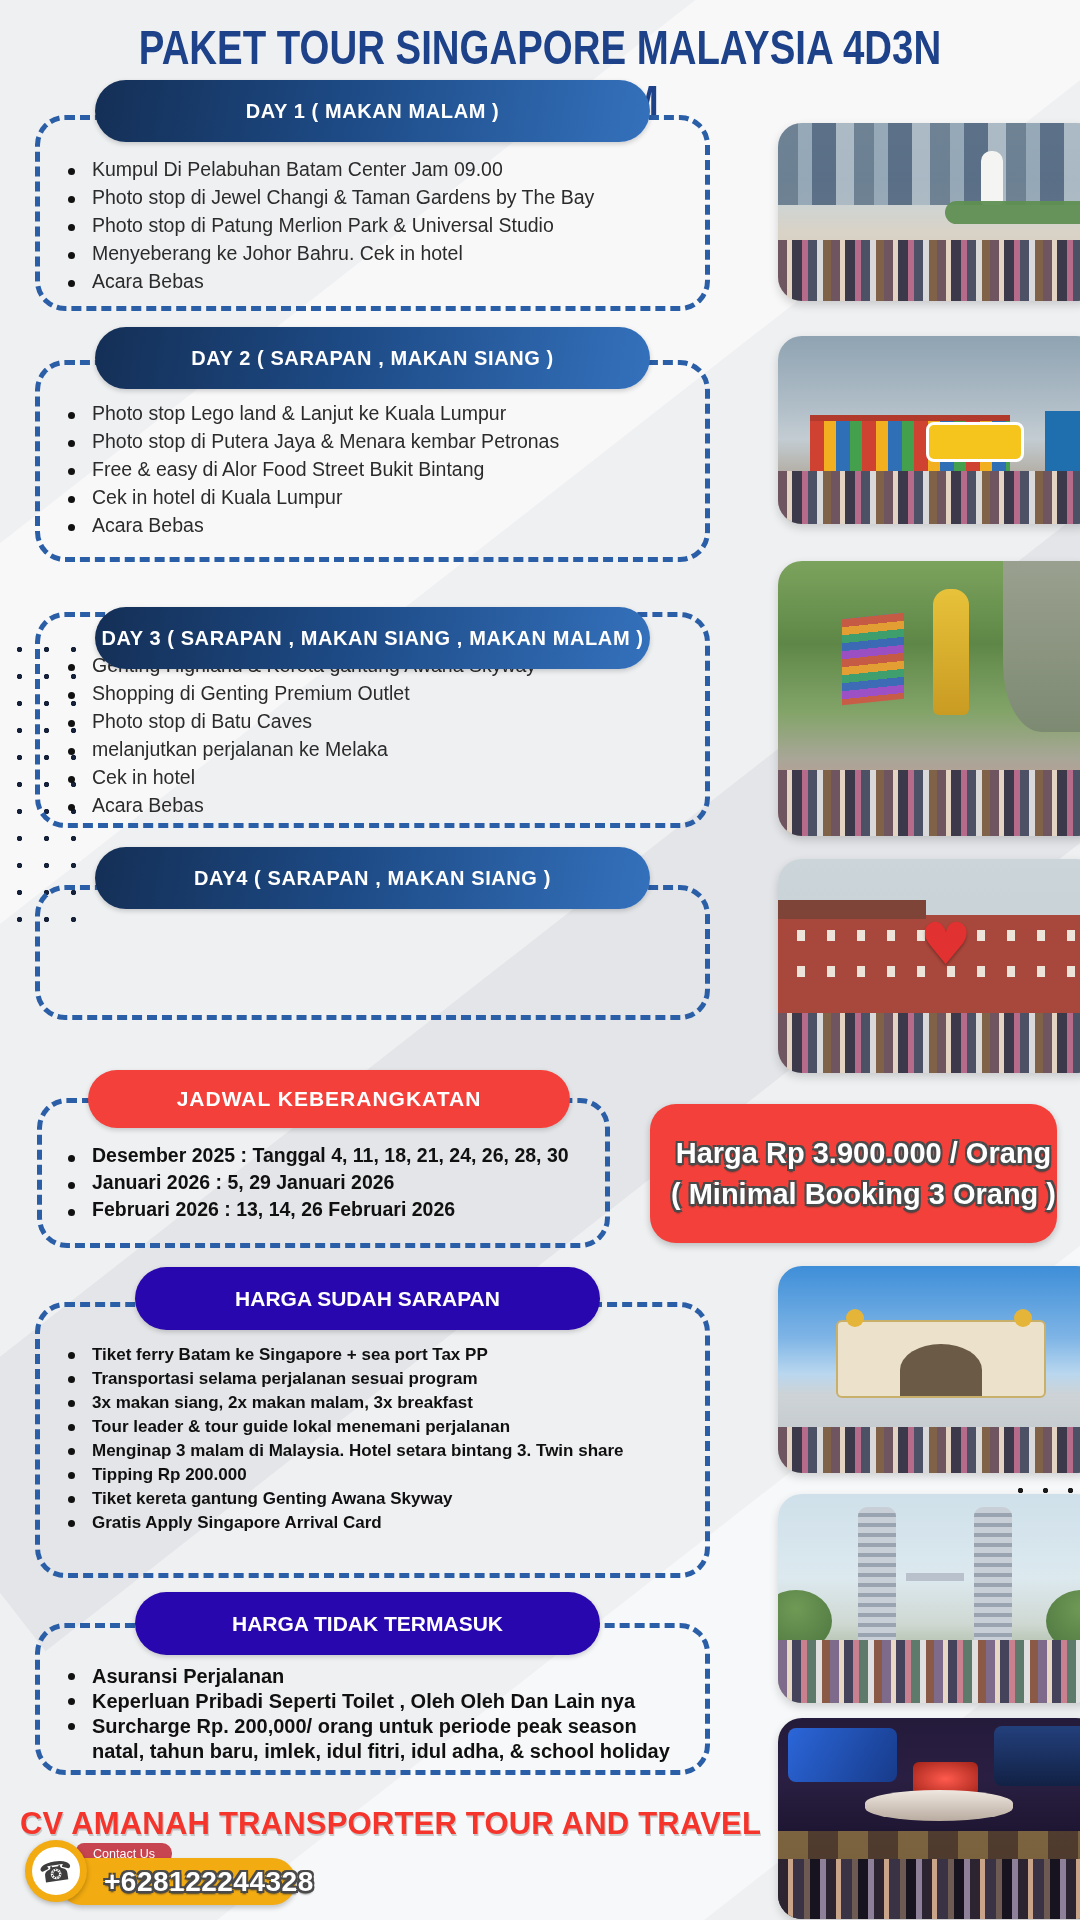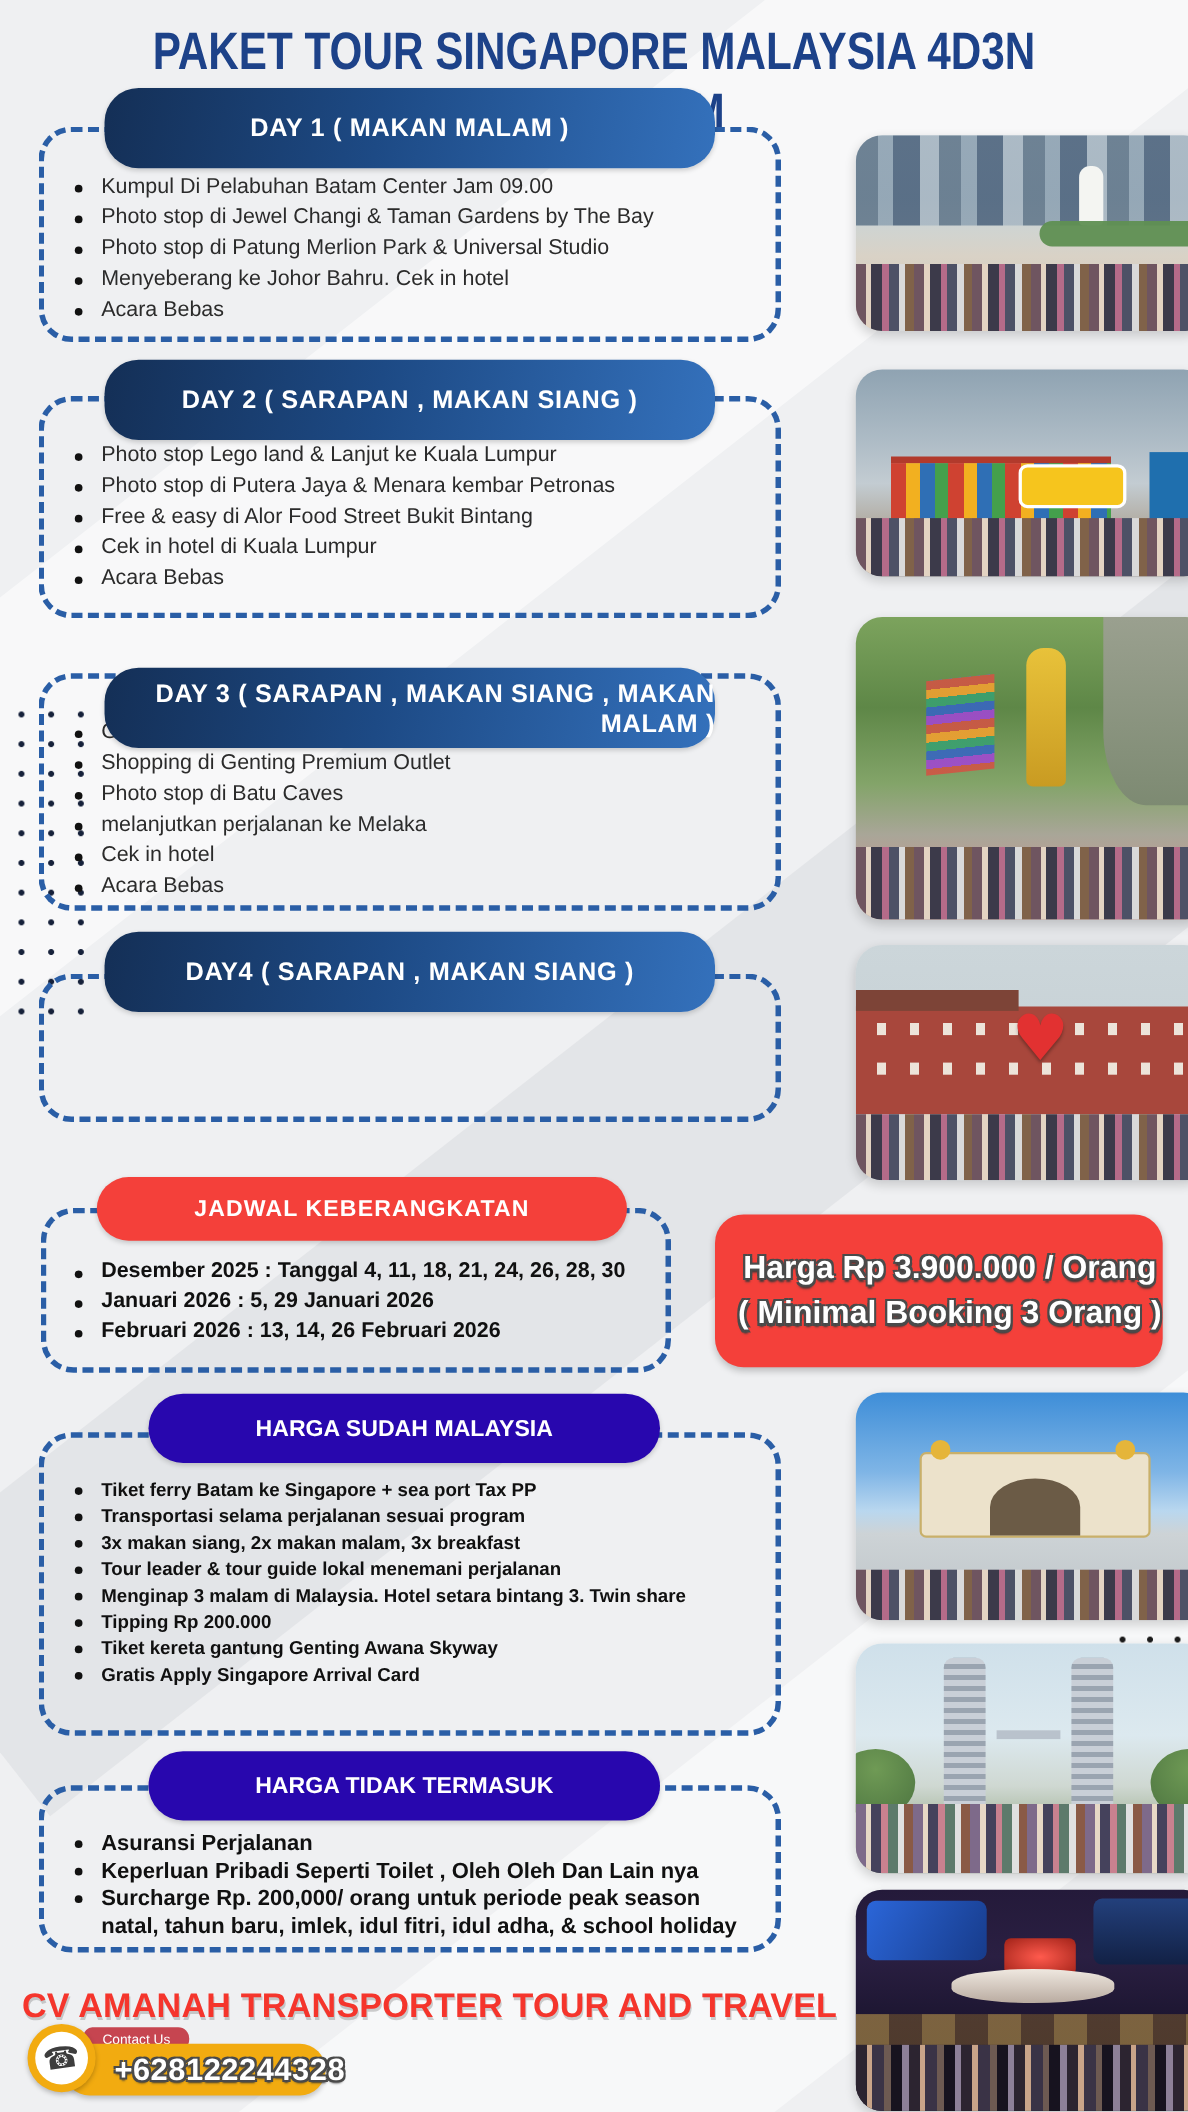--- a/index.html
+++ b/index.html
@@ -30,22 +30,22 @@
   #box2{top:360px;height:202px}
   #box3{top:612px;height:216px}
   #box4{top:885px;height:135px}
   #boxJ{left:37px;width:573px;top:1098px;height:150px}
   #boxI{top:1302px;height:276px}
   #boxE{top:1623px;height:152px}
 
   
   .pill{position:absolute;display:flex;align-items:center;justify-content:center;
         color:#fff;font-weight:700;z-index:3;box-shadow:0 2px 5px rgba(0,0,0,.18);}
-  .daypill{left:95px;width:555px;height:73px;border-radius:31px;font-size:23px;
-        letter-spacing:.6px;background:linear-gradient(100deg,#142f56 0%,#1d4a85 45%,#3471bc 100%);text-align:right;}
+  .daypill{left:95px;width:555px;height:62px;border-radius:31px;font-size:20px;
+        letter-spacing:.6px;background:linear-gradient(100deg,#142f56 0%,#1d4a85 45%,#3471bc 100%);}
   #pill1{top:80px}#pill2{top:327px}#pill3{top:607px}#pill4{top:847px}
   #pillJ{left:88px;width:482px;height:58px;top:1070px;border-radius:29px;
          background:#f4403a;font-size:21px;letter-spacing:1px;}
   #pillI{left:135px;width:465px;height:63px;top:1267px;border-radius:32px;
          background:#2807ae;font-size:21px;}
   #pillE{left:135px;width:465px;height:63px;top:1592px;border-radius:32px;
          background:#2807ae;font-size:21px;}
 
   
   ul.blist{position:absolute;left:66px;margin:0;padding:0;list-style:none;z-index:2;}
@@ -223,21 +223,21 @@
     <li>Februari 2026 : 13, 14, 26 Februari 2026</li>
   </ul>
 
   <div id="price">
     <span>Harga Rp 3.900.000 / Orang</span>
     <span>( Minimal Booking 3 Orang )</span>
   </div>
 
   <div class="dash" id="boxI"></div>
   <div class="pill" id="pillI">
-    <span>HARGA SUDAH MALAYSIA</span>
+    <span>HARGA SUDAH SARAPAN</span>
   </div>
   <ul class="blist bold-list" id="listI">
     <li>Tiket ferry Batam ke Singapore + sea port Tax PP</li>
     <li>Transportasi selama perjalanan sesuai program</li>
     <li>3x makan siang, 2x makan malam, 3x breakfast</li>
     <li>Tour leader &amp; tour guide lokal menemani perjalanan</li>
     <li>Menginap 3 malam di Malaysia. Hotel setara bintang 3. Twin share</li>
     <li>Tipping Rp 200.000</li>
     <li>Tiket kereta gantung Genting Awana Skyway</li>
     <li>Gratis Apply Singapore Arrival Card</li>

